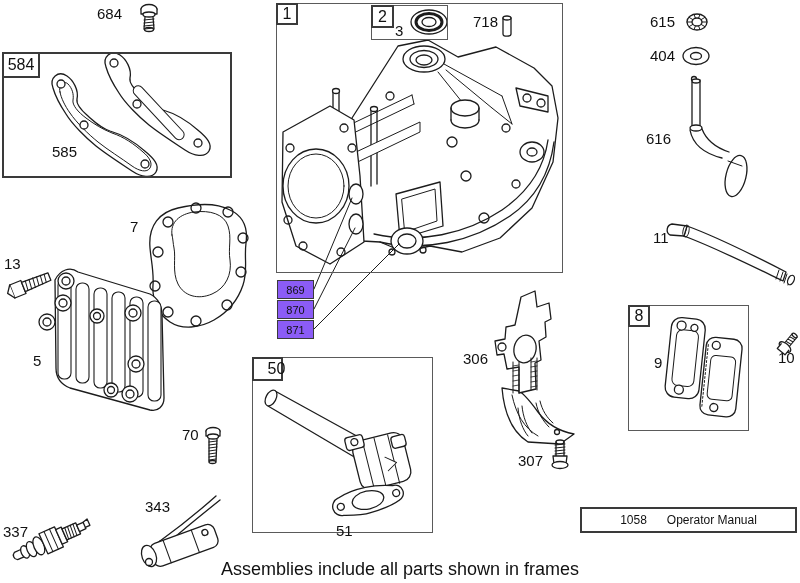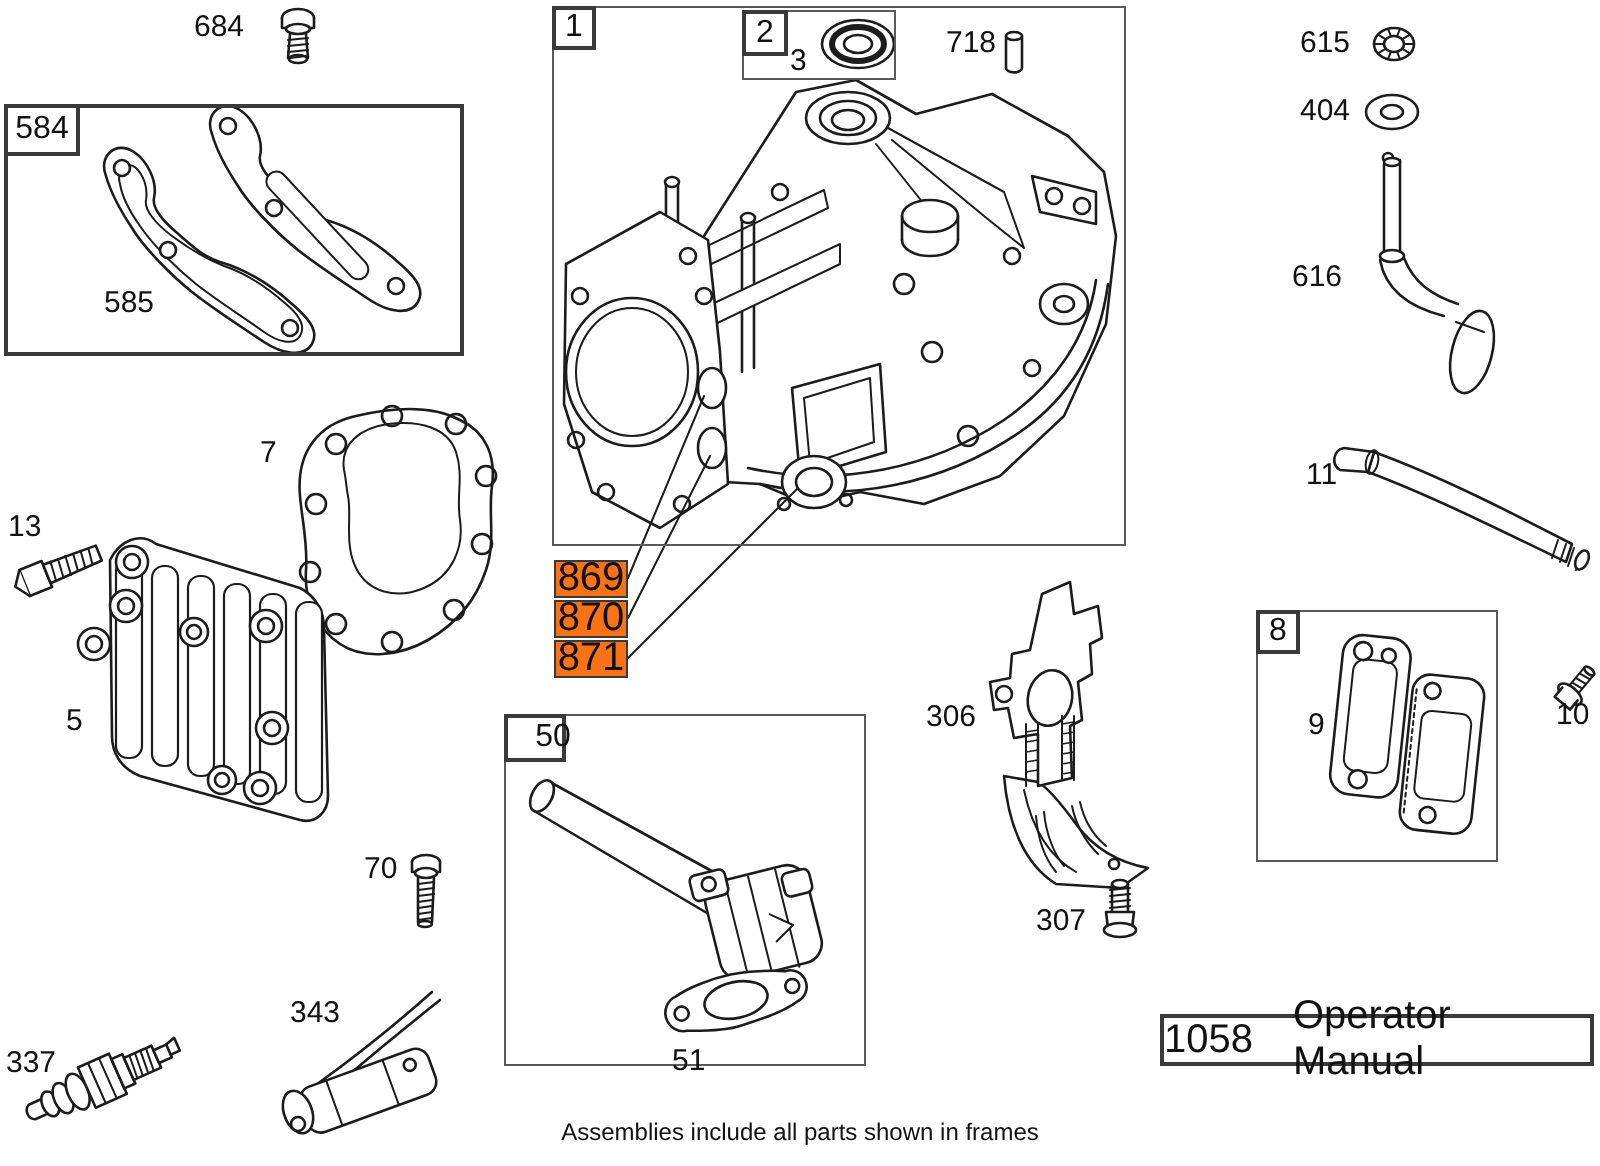--- a/index.html
+++ b/index.html
@@ -5,27 +5,27 @@
   * { margin:0; padding:0; box-sizing:border-box; }
   html,body { background:#ffffff; font-family:"Liberation Sans", sans-serif; }
   #stage { position:relative; width:800px; height:583px; background:#fff; overflow:hidden; }
   #stage svg { position:absolute; left:0; top:0; }
   .lbl { position:absolute; font-size:15px; color:#111; white-space:nowrap; }
   .frame { position:absolute; border:1.5px solid #5a5a5a; }
   .frame.heavy { border:2px solid #3a3a3a; }
   .tag { position:absolute; border:2px solid #3a3a3a; background:#fff; display:flex;
          align-items:center; justify-content:center; font-size:16px; color:#111; }
   .callout { position:absolute; width:37px; height:19px; border:1.5px solid #3a3a3a;
-             background:#f97316; display:flex; align-items:center; justify-content:center;
-             font-size:20px; color:#111; }
+             background:#8b5cf6; display:flex; align-items:center; justify-content:center;
+             font-size:11px; color:#111; }
   #manual-box { position:absolute; left:580px; top:507px; width:217px; height:26px;
                 border:2px solid #3a3a3a; background:#fff; display:flex; align-items:center;
-                justify-content:center; gap:20px; font-size:20px; color:#111; }
+                justify-content:center; gap:20px; font-size:12px; color:#111; }
   #footer { position:absolute; left:0; top:559px; width:100%; text-align:center;
-            font-size:12px; color:#111; }
+            font-size:18px; color:#111; }
 </style>
 </head>
 <body>
 
 <div id="stage">
 
   <svg width="800" height="583" viewBox="0 0 800 583">
     <g stroke="#1c1c1c" stroke-width="1.3" fill="none" stroke-linejoin="round" stroke-linecap="round">
 
       <g>

